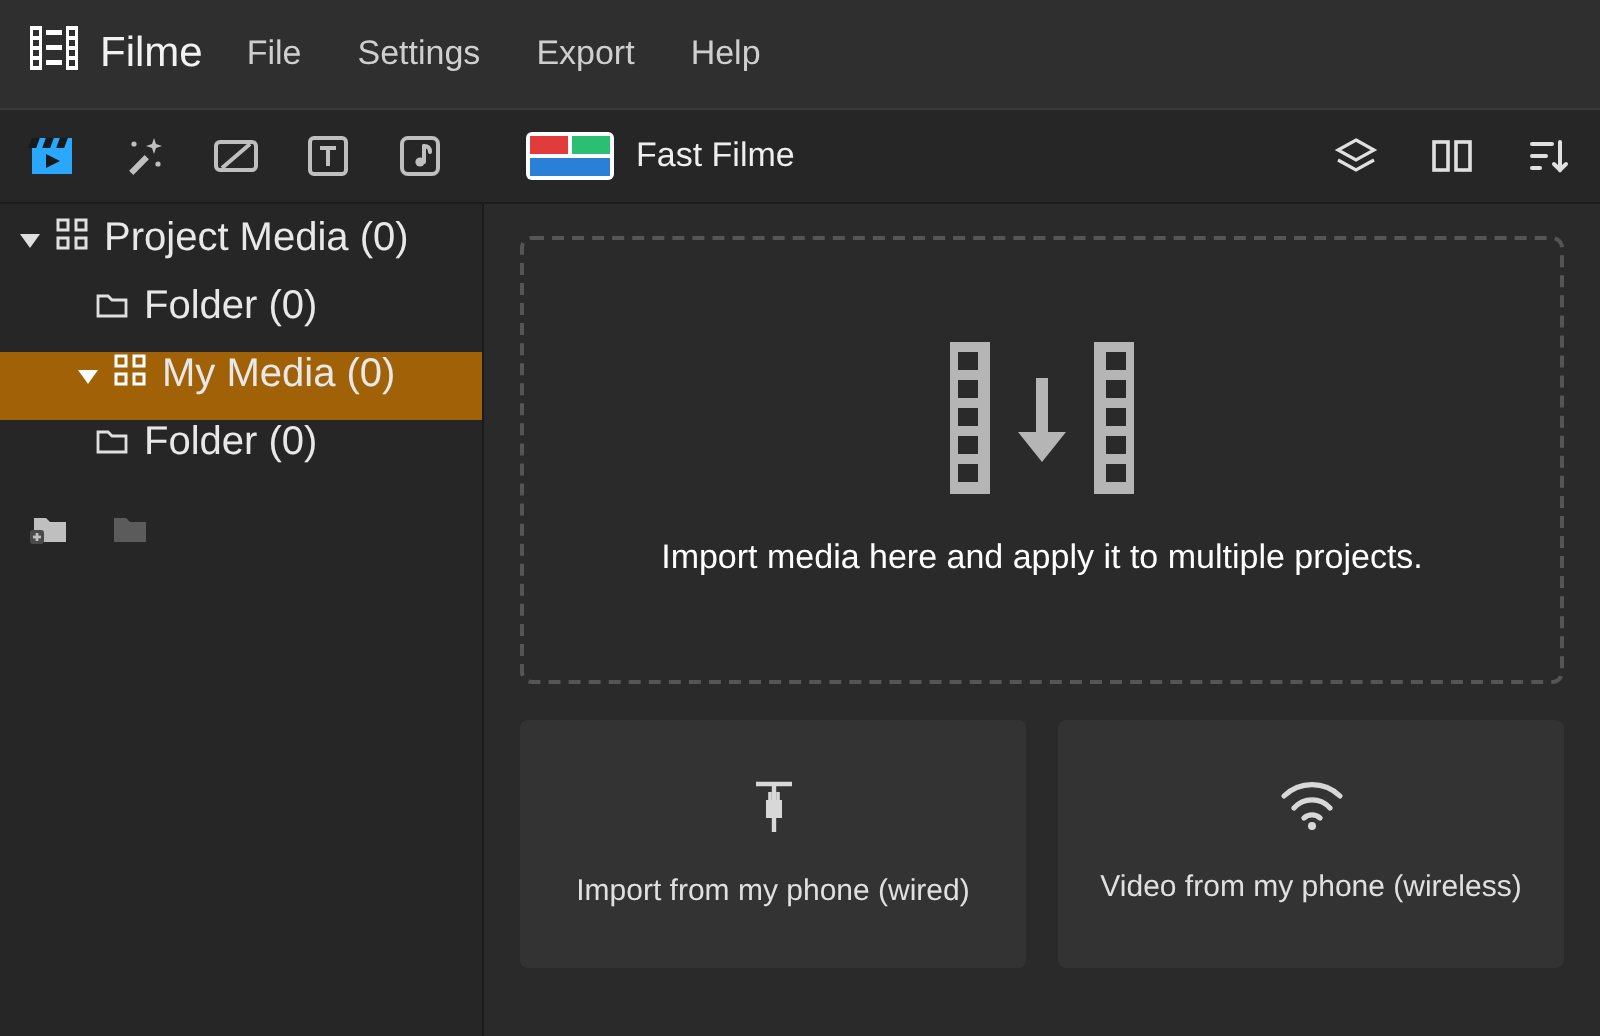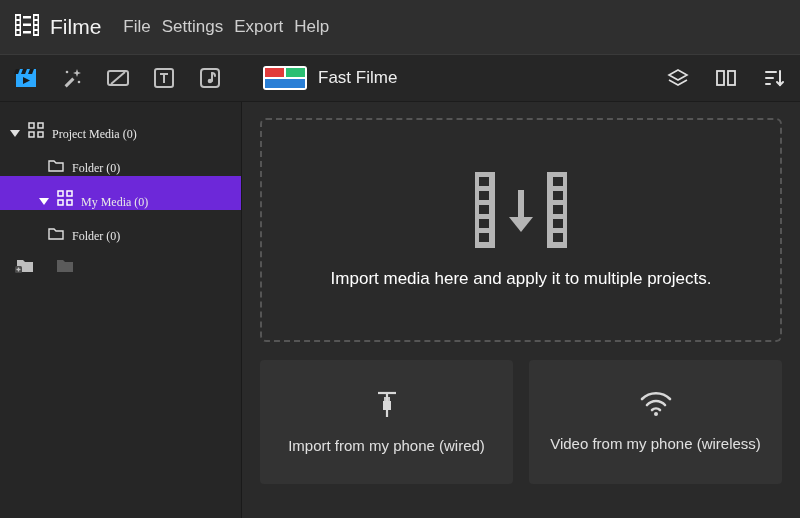--- a/index.html
+++ b/index.html
@@ -24,21 +24,21 @@
   .app-brand {
     display: flex;
     align-items: center;
     gap: 10px;
     font-size: 21px;
     font-weight: 500;
     color: #f2f2f2;
   }
   .menubar {
     display: flex;
-    gap: 11px;
+    gap: 28px;
   }
   .menubar span { color: #cfcfcf; cursor: pointer; font-size: 17px; }
   
   .toolbar {
     display: flex;
     align-items: center;
     height: 48px;
     background: #262626;
     border-top: 1px solid #3a3a3a;
     border-bottom: 1px solid #1c1c1c;
@@ -55,31 +55,30 @@
   .sidebar {
     width: 242px;
     background:#262626;
     border-right:1px solid #1a1a1a;
     display:flex;
     flex-direction:column;
     padding-top:6px;
   }
   .tree-row {
     display:flex;
-    align-items:flex-end;
+    align-items:flex-start;
     height:34px;
     padding-left:10px;
     gap:8px;
-    font-size:12px;
+    font-size:20px;
     color:#e8e8e8;
     cursor:pointer;
-    font-family:Liberation Serif, serif;
   }
   .tree-row.child { padding-left:48px; }
-  .tree-row.selected { background:#6d28d9;padding-left:39px; }
+  .tree-row.selected { background:#a16207;padding-left:39px; }
   .tree-row .arrow { width:10px; }
   .sidebar-bottom { display:flex; gap:18px; padding:12px 14px; }
   .sidebar-bottom .mini { width:22px; height:20px; display:flex; align-items:center; justify-content:center; cursor:pointer;}
   
   .main { flex:1; padding:16px 18px 12px 18px; display:flex; flex-direction:column; gap:18px; }
   .dashed-zone {
     border: 2px dashed #555;
     border-radius: 6px;
     flex: 0 0 auto;
     height: 224px;

